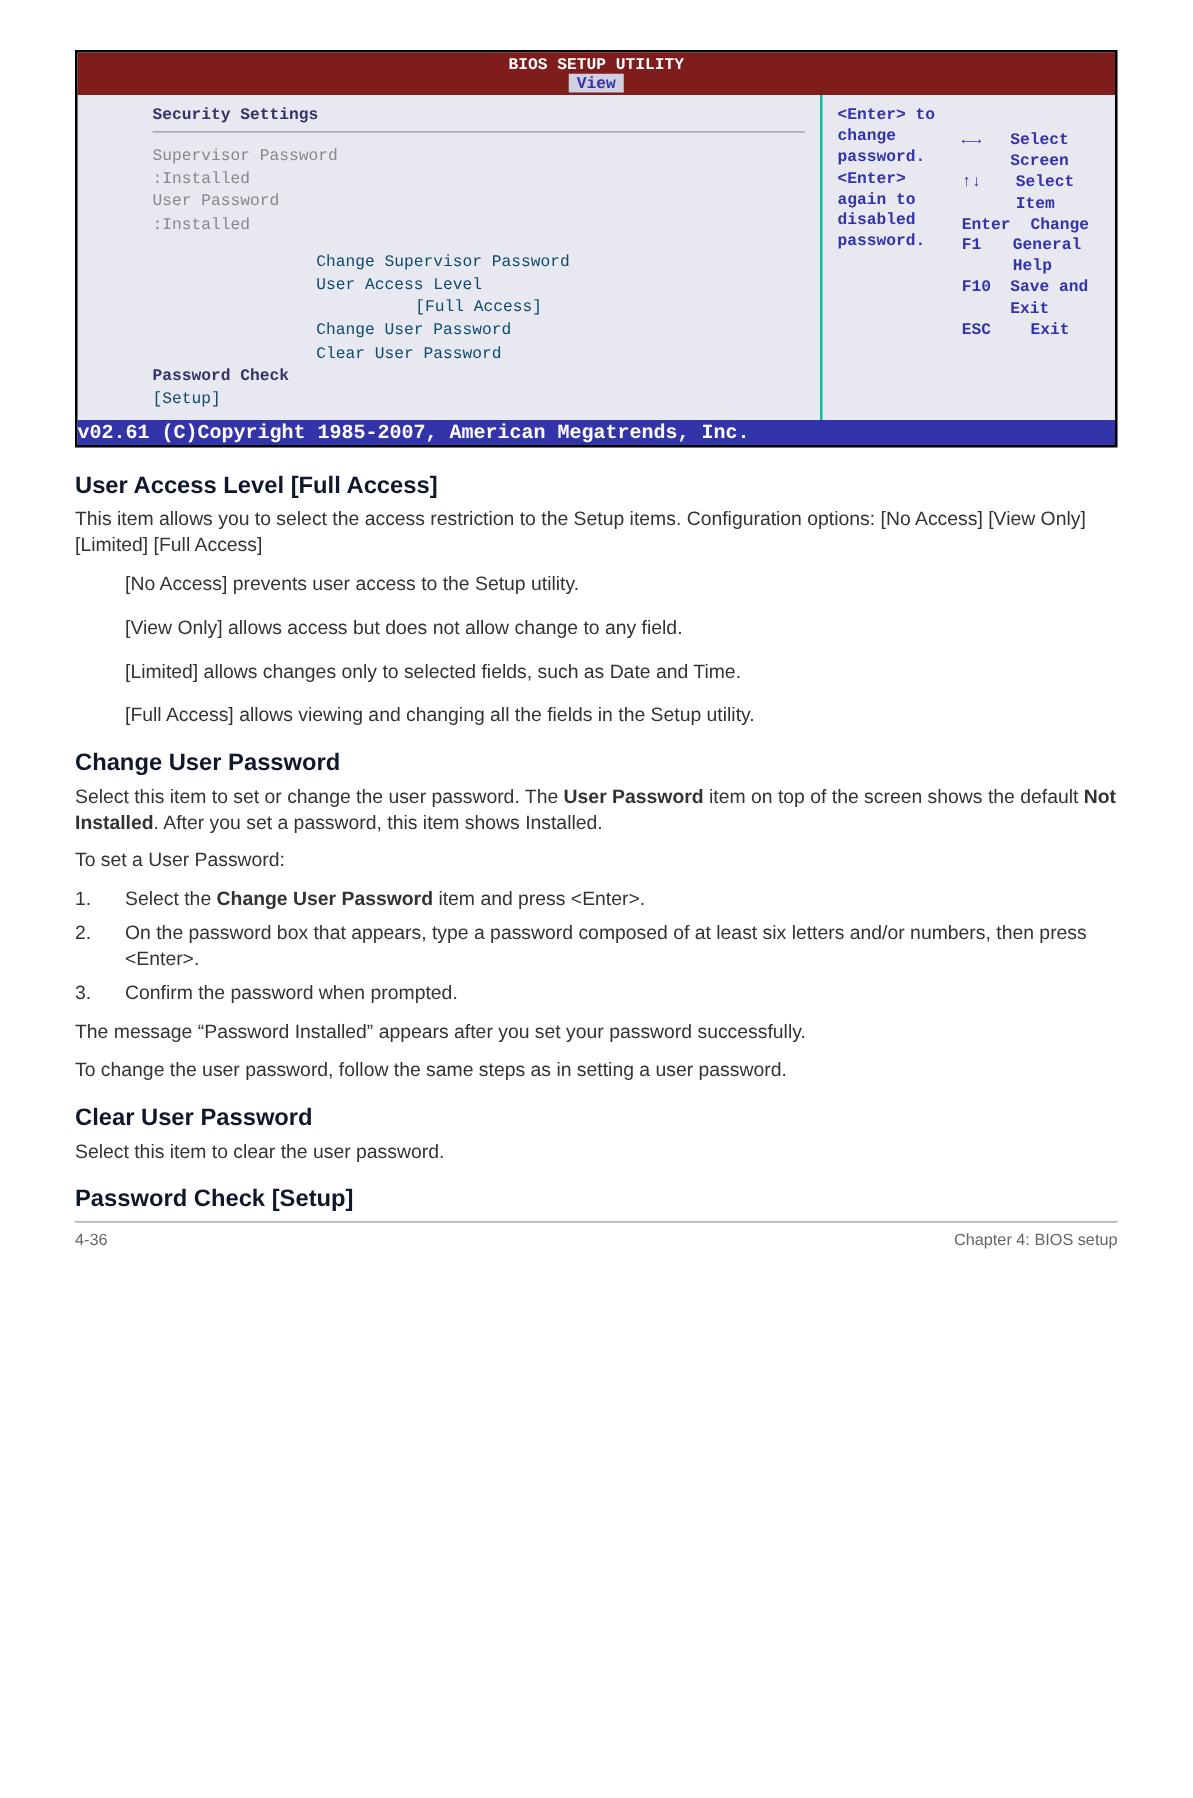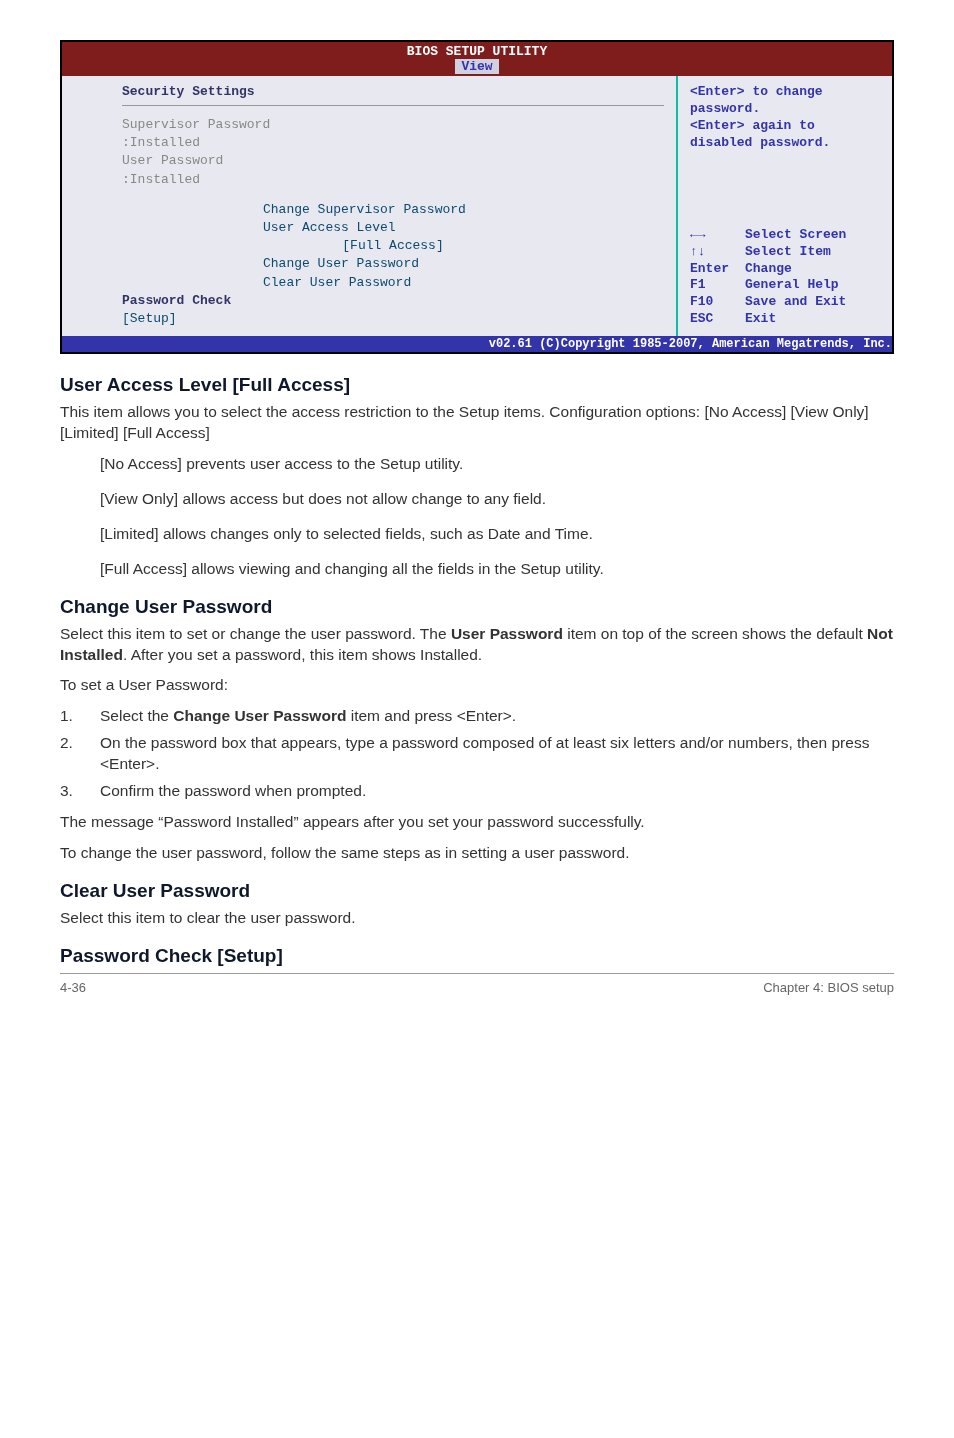--- a/index.html
+++ b/index.html
@@ -42,24 +42,23 @@
     display: flex;
   }
   .bios-left {
     flex: 1;
     border-right: 2px solid #14b8a6;
     padding: 8px 12px;
     min-height: 230px;
     margin-left: 48px;
   }
   .bios-right {
-    width: 214px;
+    width: 234px;
     padding: 8px 12px;
     display: flex;
-    flex-direction: column;
     justify-content: space-between;
   }
   .bios-sec-title {
     color: #333366;
     font-weight: bold;
     border-bottom: 1px solid #999999;
     padding-bottom: 6px;
     margin-bottom: 10px;
   }
   .bios-row {
@@ -81,24 +80,24 @@
     color: #3333aa;
     font-weight: bold;
     line-height: 1.3;
     margin-top: 20px;
   }
   .bios-nav-row { display: flex; }
   .bios-nav-key { width: 55px; }
   .bios-footer {
     background: #3333aa;
     color: #ffffff;
-    text-align: right;
+    text-align: left;
     padding: 1px 0;
     font-weight: bold;
-    font-size: 12px;
+    font-size: 16px;
   }
 
   h2.section-h {
     font-size: 19px;
     font-weight: bold;
     color: #0f172a;
     margin: 16px 0 6px 0;
   }
   p.body {
     font-size: 15.5px;

